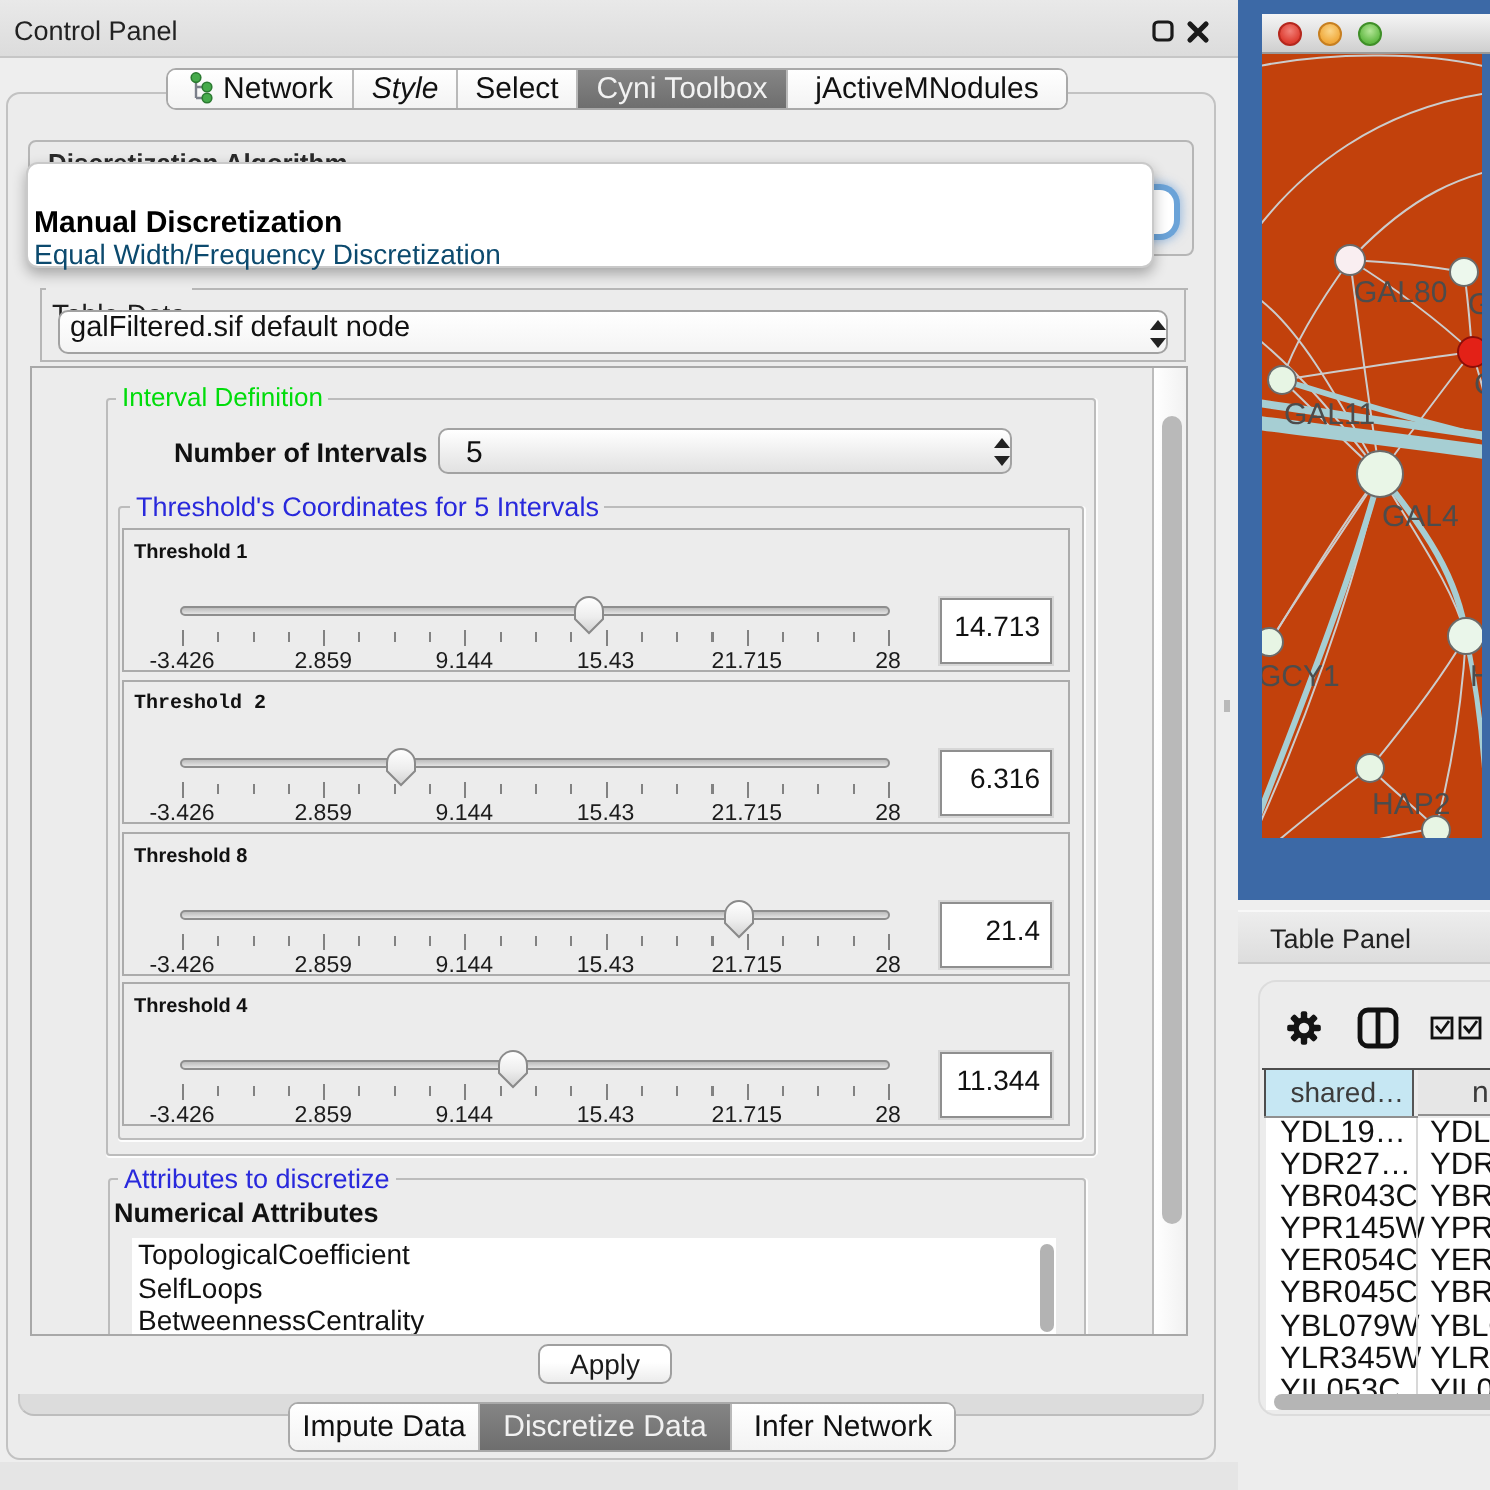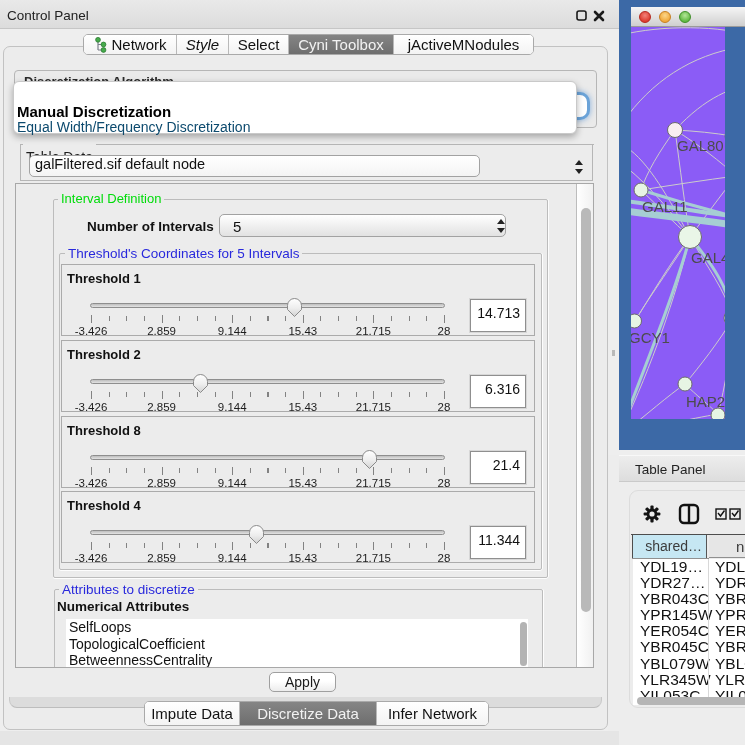--- a/index.html
+++ b/index.html
@@ -27,21 +27,21 @@
   border:1px solid #b6b6b6; border-radius:4px; background:#eaeaea; }
 #disclab { position:absolute; left:24px; top:74px; font-size:13px; font-weight:bold; color:#2a2a2a; }
 #focusfrag { position:absolute; left:490px; top:95px; width:97px; height:22px;
   background:#fff; border-radius:7px; box-shadow:0 0 0 3px #6ba3d8, 0 0 5px 4px rgba(100,155,215,0.55); }
 #tdbox { position:absolute; left:20px; top:144px; width:573px; height:37px;
   border:1px solid #b6b6b6; border-top:none; }
 #tdbox:before { content:""; position:absolute; left:0; top:0; width:573px; height:1px;
   background:#b6b6b6; }
 #tdlab { position:absolute; left:23px; top:137px; font-size:14px; color:#1d1d1d;
   background:#ececec; padding:12px 3px; }
-#combo1 { position:absolute; left:29px; top:155px; width:451px; height:22px;
+#combo1 { position:absolute; left:29px; top:155px; width:555px; height:22px;
   background:linear-gradient(#ffffff,#f4f4f4); border:1px solid #a2a2a2; border-radius:5px; }
 #combo1 .tx { position:absolute; left:5px; top:0px; font-size:14.5px; color:#111; }
 .updn { position:absolute; width:8px; height:14px; }
 .updn:before { content:""; position:absolute; left:1px; top:0; border-left:4px solid transparent;
   border-right:4px solid transparent; border-bottom:5px solid #222; }
 .updn:after { content:""; position:absolute; left:1px; bottom:0; border-left:4px solid transparent;
   border-right:4px solid transparent; border-top:5px solid #222; }
 
 #bigp { position:absolute; left:15px; top:183px; width:579px; height:485px;
   border:1px solid #a8a8a8; background:#ececec; }
@@ -67,21 +67,21 @@
 #atbox { left:38px; top:405px; width:489px; height:90px; }
 #atlab { left:43px; top:398px; font-size:13.5px; color:#2929dc; }
 #numlab { position:absolute; left:41px; top:415px; font-size:13.5px; font-weight:bold; color:#111; }
 #list { position:absolute; left:50px; top:435px; width:462px; height:49px; background:#ffffff; overflow:hidden; }
 #list div { font-size:14px; color:#111; padding-left:3px; height:16.6px; line-height:16.6px; }
 #lsb { position:absolute; left:503.5px; top:437.5px; width:7.5px; height:44px;
   background:#b3b3b3; border-radius:4px; }
 
 .tbox { position:absolute; left:45px; width:474px; height:72px;
   border:1px solid #ababab; background:#ececec; }
-.tname { position:absolute; left:51px; font-size:13px; font-weight:bold; color:#111; }
+.tname { position:absolute; left:51px; font-size:10px; font-weight:bold; color:#111; }
 .track { position:absolute; left:74px; width:355px; height:5px; border-radius:2.5px;
   background:linear-gradient(#bdbdbd,#e3e3e3); border:1px solid #8e8e8e; }
 .ticksmin { position:absolute; left:74.5px; width:354.7px; height:5px;
   background:repeating-linear-gradient(90deg,#828282 0 1px,transparent 1px 17.65px); }
 .ticksmaj { position:absolute; left:74.5px; width:354.7px; height:8px;
   background:repeating-linear-gradient(90deg,#828282 0 1px,transparent 1px 70.6px); }
 .tl { position:absolute; width:70px; text-align:center; font-size:11.5px;
   font-weight:normal; color:#1c1c1c; }
 .thumb { position:absolute; }
 .vbox { position:absolute; left:454px; width:56px; height:33px; background:#fff;
@@ -104,22 +104,22 @@
   background:#dcdcdc; border-bottom:1px solid #bdbdbd; border-left:1px solid #c9c9c9;
   border-right:1px solid #c9c9c9; border-radius:0 0 8px 8px; }
 
 #net { position:absolute; left:619px; top:0; width:126px; height:450px; background:#3c69a6; }
 #nettb { position:absolute; left:631px; top:7px; width:114px; height:20px;
   background:linear-gradient(#f5f5f5,#cfcfcf); border-bottom:1px solid #9a9a9a; }
 .tl1,.tl2,.tl3 { position:absolute; top:4px; width:12px; height:12px; border-radius:50%; }
 .tl1 { left:8px;  background:radial-gradient(circle at 50% 35%, #f2827a, #dd3c30 70%); border:0.5px solid #b5271d;}
 .tl2 { left:28px; background:radial-gradient(circle at 50% 35%, #fbd68a, #f0a93b 70%); border:0.5px solid #c77f20;}
 .tl3 { left:48px; background:radial-gradient(circle at 50% 35%, #b4e698, #61b943 70%); border:0.5px solid #3f8f28;}
-#canvas { position:absolute; left:631px; top:27px; width:94px; height:392px;
-  background:#8b5cf6; overflow:hidden; }
+#canvas { position:absolute; left:631px; top:27px; width:110px; height:392px;
+  background:#c2410c; overflow:hidden; }
 
 #tpbar { position:absolute; left:619px; top:455px; width:126px; height:27px;
   background:linear-gradient(#ededed,#ddd); border-top:1px solid #f8f8f8; border-bottom:1px solid #cacaca; }
 #tpbar .t { position:absolute; left:16px; top:6px; font-size:13.5px; color:#222; }
 #rightbg { position:absolute; left:608px; top:455px; width:137px; height:290px; background:#ededed; z-index:-1; }
 #tcard { position:absolute; left:629px; top:490px; width:130px; height:218px;
   background:#ececec; border-radius:9px; border:1px solid #dcdcdc; overflow:hidden; }
 #thead1 { position:absolute; left:632px; top:535px; width:75px; height:23px; background:#c6e7f3;
   border-right:1px solid #565656; border-left:1px solid #4d4d4d; text-align:right; padding-right:4px;
   font-size:14px; color:#3c3c3c; line-height:23px; }
@@ -185,21 +185,21 @@
         <linearGradient id="tg1" x1="0" y1="0" x2="0" y2="1">
   <stop offset="0" stop-color="#ffffff"></stop>
           <stop offset="0.55" stop-color="#ededed"></stop>
           <stop offset="1" stop-color="#d2d2d2"></stop>
         </linearGradient>
       </defs>
  <path d="M2.5 8.5 A7 7 0 0 1 16.5 8.5 L16.5 12.5 L9.5 19.5 L2.5 12.5 Z" fill="url(#tg1)" stroke="#8a8a8a" stroke-width="1"></path>
 </svg>
 <div class="vbox" style="top:115px;">14.713</div>
 <div class="tbox" style="top:156px;"></div>
-<div class="tname" style="top:163px;">Threshold 2</div>
+<div class="tname" style="top:163px;font-family:Liberation Mono, monospace;">Threshold 2</div>
 <div class="track" style="top:195px;"></div>
 <div class="ticksmin" style="top:208px;"></div>
 <div class="ticksmaj" style="top:207px;"></div>
 <div class="tl" style="left:40.0px;top:217.0px;">-3.426</div>
     <div class="tl" style="left:110.6px;top:217.0px;">2.859</div>
     <div class="tl" style="left:181.2px;top:217.0px;">9.144</div>
     <div class="tl" style="left:251.8px;top:217.0px;">15.43</div>
     <div class="tl" style="left:322.4px;top:217.0px;">21.715</div>
     <div class="tl" style="left:393.0px;top:217.0px;">28</div>
 <svg class="thumb" style="left:174.9px;top:189px;" width="19" height="23" viewBox="0 0 19 23">
@@ -254,22 +254,22 @@
           <stop offset="1" stop-color="#d2d2d2"></stop>
         </linearGradient>
       </defs>
  <path d="M2.5 8.5 A7 7 0 0 1 16.5 8.5 L16.5 12.5 L9.5 19.5 L2.5 12.5 Z" fill="url(#tg4)" stroke="#8a8a8a" stroke-width="1"></path>
 </svg>
 <div class="vbox" style="top:342px;">11.344</div>
   <div class="etch" id="atbox"></div>
   <div class="glab" id="atlab">Attributes to discretize</div>
   <div id="numlab">Numerical Attributes</div>
   <div id="list">
+      <div>TopologicalCoefficient</div>
       <div>SelfLoops</div>
-      <div>TopologicalCoefficient</div>
       <div>BetweennessCentrality</div>
     </div>
   <div id="lsb"></div>
 </div>
 <div id="vsb">
     <div class="th"></div>
   </div>
 <div id="bstrip"></div>
 <div id="applyb">Apply</div>
 <div class="seg" id="topseg">
@@ -279,21 +279,21 @@
     <circle cx="10.5" cy="7.5" r="2.4" fill="#46ab4b" stroke="#2b7a31" stroke-width="0.8"></circle>
     <circle cx="10.5" cy="13" r="2.4" fill="#46ab4b" stroke="#2b7a31" stroke-width="0.8"></circle>
   </svg>Network</div>
   <div style="width:52px;font-style:italic;">Style</div>
     <div style="width:60px;">Select</div>
     <div class="sel" style="width:105px;">Cyni Toolbox</div>
     <div style="width:139px;">jActiveMNodules</div>
 </div>
 <div class="seg" id="botseg">
     <div style="width:95px;">Impute Data</div>
-    <div class="sel" style="width:137px;">Discretize Data</div>
+    <div class="sel" style="width:126px;">Discretize Data</div>
     <div style="width:111px;">Infer Network</div>
   </div>
 <div id="popup">
   <div class="it1">Manual Discretization</div>
     <div class="it2">Equal Width/Frequency Discretization</div>
   </div>
 <div id="net"></div>
 <div id="nettb">
     <div class="tl1"></div>
     <div class="tl2"></div>

